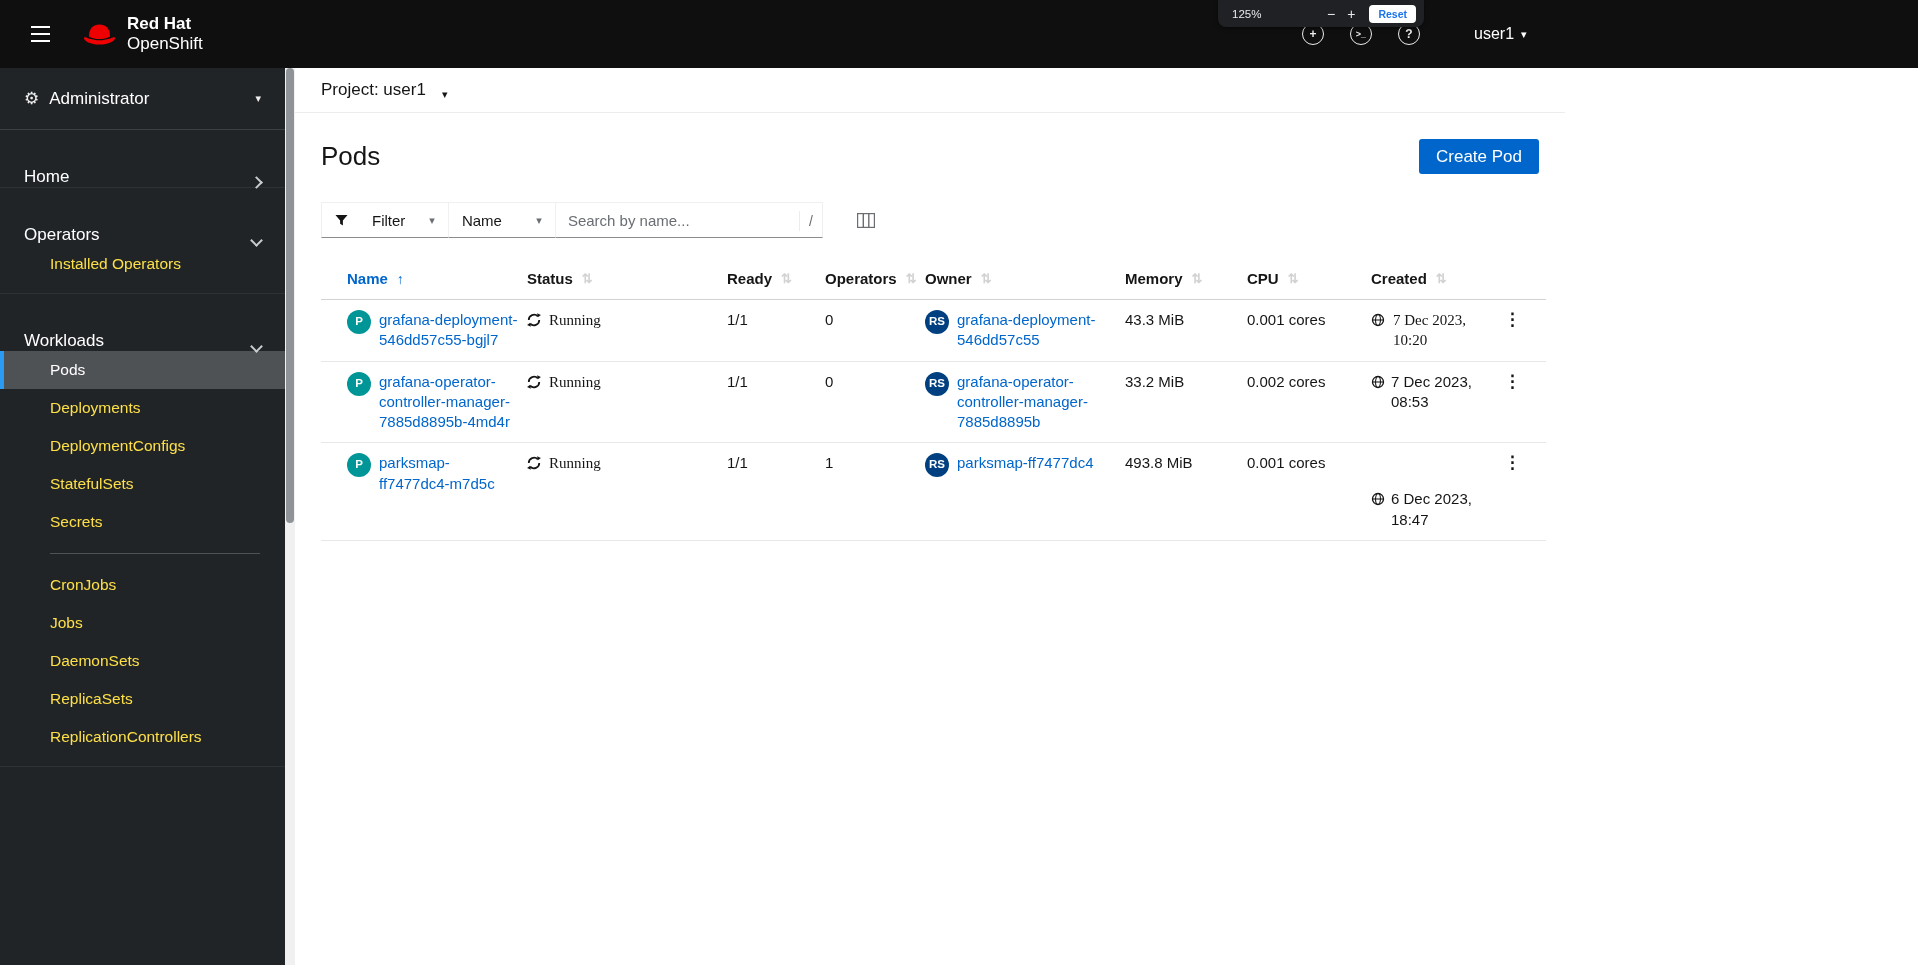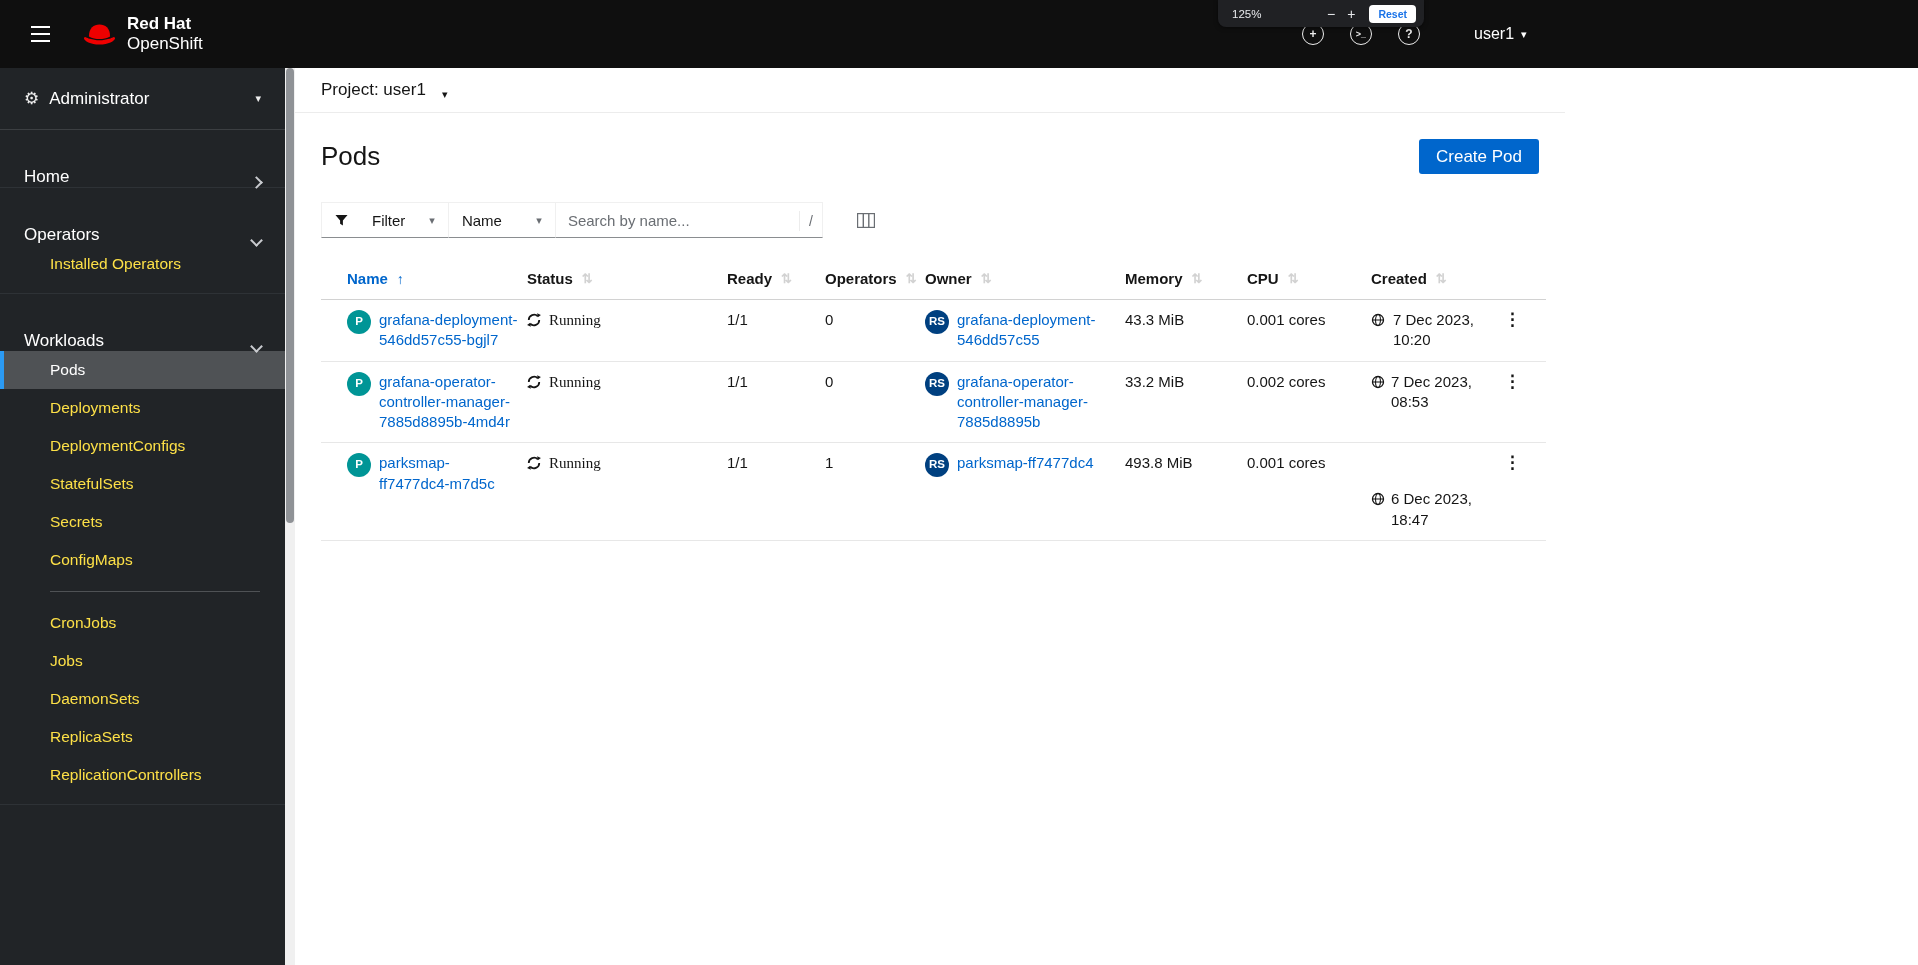--- a/index.html
+++ b/index.html
@@ -163,21 +163,20 @@
       <div class="nav-top">
         <span>Workloads</span>
         <span class="chev down"></span>
       </div>
       <ul class="nav-children">
         <li class="nav-child current">Pods</li>
         <li class="nav-child">Deployments</li>
         <li class="nav-child">DeploymentConfigs</li>
         <li class="nav-child">StatefulSets</li>
         <li class="nav-child">Secrets</li>
-        <li class="nav-child">ConfigMaps</li>
         <li class="nav-divider"></li>
         <li class="nav-child">CronJobs</li>
         <li class="nav-child">Jobs</li>
         <li class="nav-child">DaemonSets</li>
         <li class="nav-child">ReplicaSets</li>
         <li class="nav-child">ReplicationControllers</li>
       </ul>
     </div>
   </nav>
 
@@ -317,21 +316,21 @@
           <td>0</td>
           <td>
               <div class="flex-cell">
             <span class="badge badge-rs">RS</span>
             <a class="link">grafana-deployment-546dd57c55</a>
           </div>
             </td>
           <td>43.3 MiB</td>
           <td>0.001 cores</td>
           <td>
-              <div class="flex-cell" style="">
+              <div class="flex-cell" style="font-family:Liberation Serif, serif;">
             <span class="icon14" style="display:flex;">
               <svg width="14" height="14" viewBox="0 0 16 16">
                     <circle cx="8" cy="8" r="6.3" fill="none" stroke="#151515" stroke-width="1.5"></circle>
                     <ellipse cx="8" cy="8" rx="2.8" ry="6.3" fill="none" stroke="#151515" stroke-width="1.2"></ellipse>
                     <line x1="1.7" y1="8" x2="14.3" y2="8" stroke="#151515" stroke-width="1.2"></line>
                   </svg>
             </span>
             <span>7 Dec 2023, 10:20</span>
           </div>
             </td>

